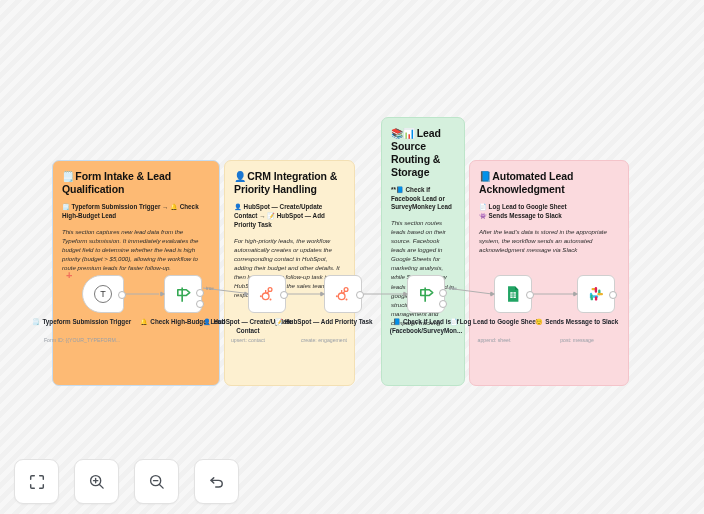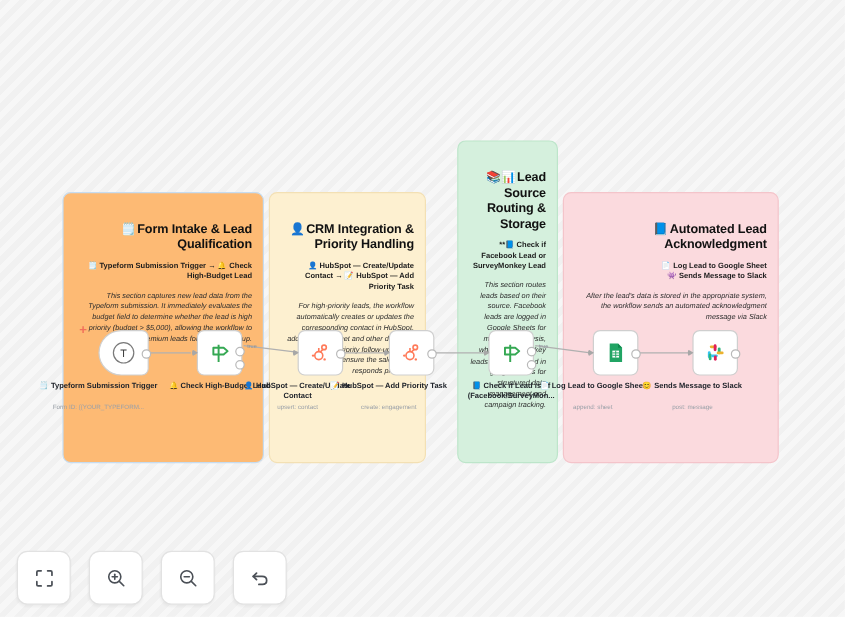--- a/index.html
+++ b/index.html
@@ -25,23 +25,22 @@
     position: absolute;
     inset: 0;
     overflow: hidden;
   }
 
   
   .panel {
     position: absolute;
     border-radius: 7px;
     box-sizing: border-box;
-    padding: 24px 9px 0 9px;
+    padding: 9px 9px 0 9px;
     overflow: hidden;
-    text-align: right;
   }
   .panel-title {
     font-size: 10.5px;
     font-weight: bold;
     line-height: 1.22;
     margin: 0 0 7px 0;
     color: #111;
     letter-spacing: -0.1px;
   }
   .panel-title .emo { font-size: 10px; margin-right: 1px; }
@@ -60,21 +59,21 @@
     color: #2c2c2c;
     margin: 0;
   }
 
   #panel-form   { left:52px;  top:160px; width:168px; height:226px;
                   background:#fdba74; border:1px solid #c6dcf0; }
   #panel-crm    { left:224px; top:160px; width:131px; height:226px;
                   background:#fdf0d0; border:1px solid #f3e0b4; }
   #panel-source { left:381px; top:117px; width:84px;  height:269px;
                   background:#d5f0dd; border:1px solid #bde5ca; }
-  #panel-ack    { left:469px; top:160px; width:180px; height:226px;
+  #panel-ack    { left:469px; top:160px; width:160px; height:226px;
                   background:#fbdade; border:1px solid #f4c4ca; }
 
   
   #edges { position:absolute; left:0; top:0; width:704px; height:514px;
            pointer-events:none; }
 
   
   .node {
     position: absolute;
     width: 38px;

